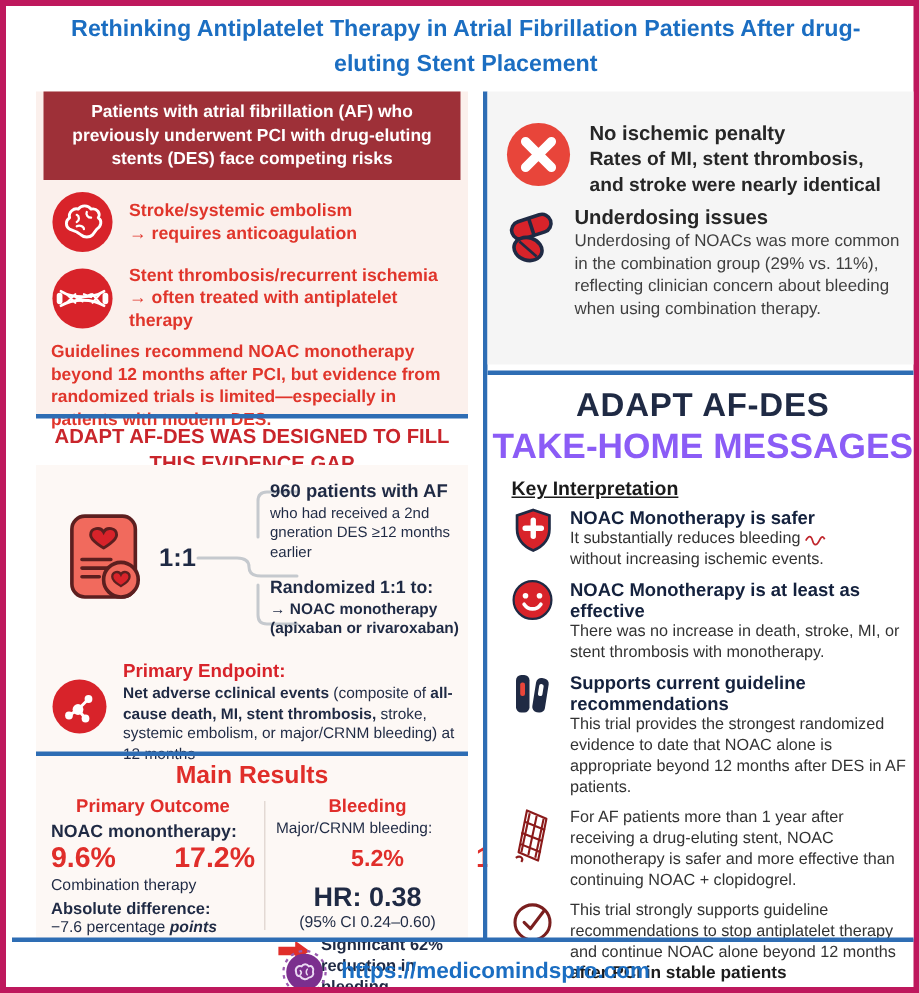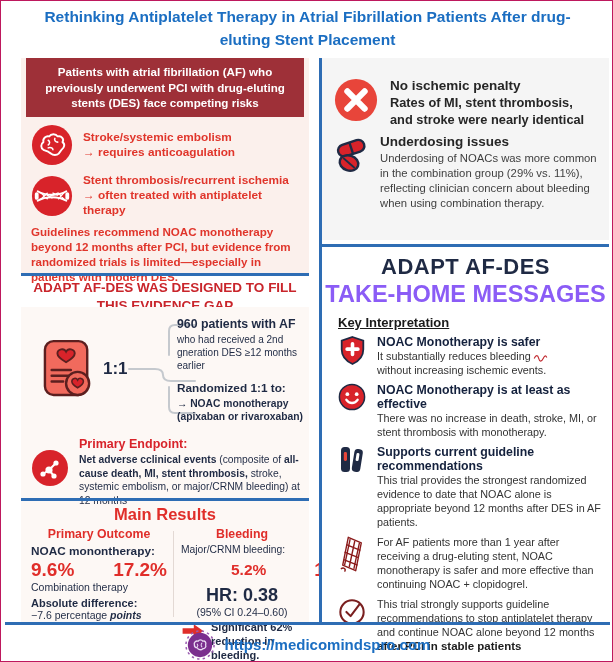--- a/index.html
+++ b/index.html
@@ -1,17 +1,17 @@
 <!DOCTYPE html>
 <html><head>
 <meta charset="utf-8">
 <style>
   html,body{margin:0;padding:0;background:#fff;}
   .page{position:relative;width:613px;height:662px;background:#fff;
-        font-family:"Liberation Sans",sans-serif;border:1px solid #be185d;
+        font-family:"Liberation Sans",sans-serif;border:4px solid #be185d;
         box-sizing:border-box;overflow:hidden;}
 
   
   #page-title{position:absolute;top:4px;left:24px;width:565px;text-align:center;
     color:#1B6EC2;font-size:15.5px;font-weight:800;line-height:1.5;}
 
   
   #pink-section{position:absolute;left:20px;top:57px;width:288px;height:215px;background:#FBF0EC;}
   .risk-box{margin:0 5px;background:#9E3038;color:#fff;font-weight:700;font-size:11.6px;
     line-height:1.35;text-align:center;padding:6px 8px;}

